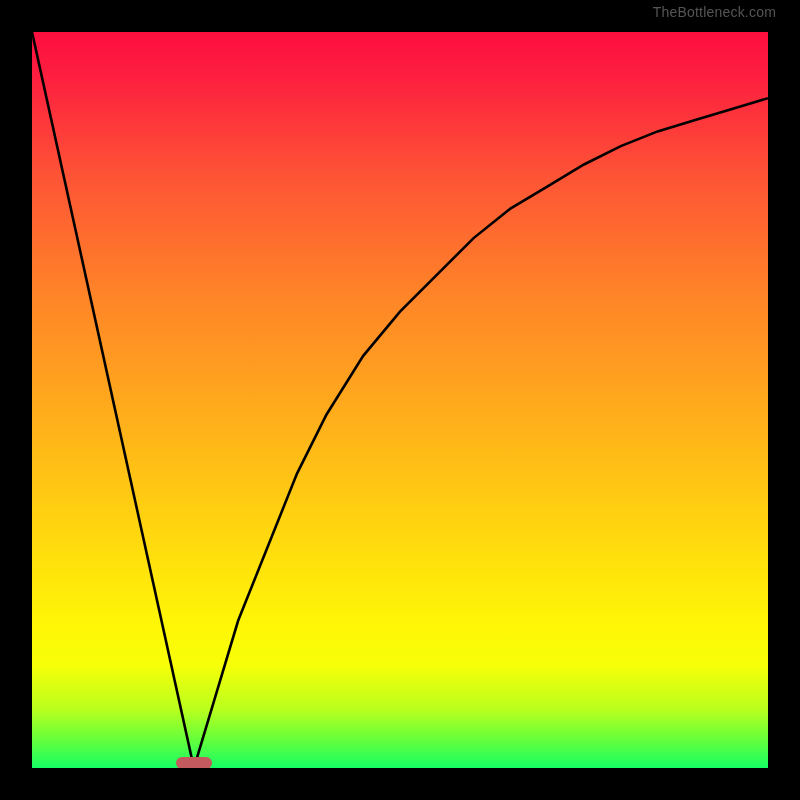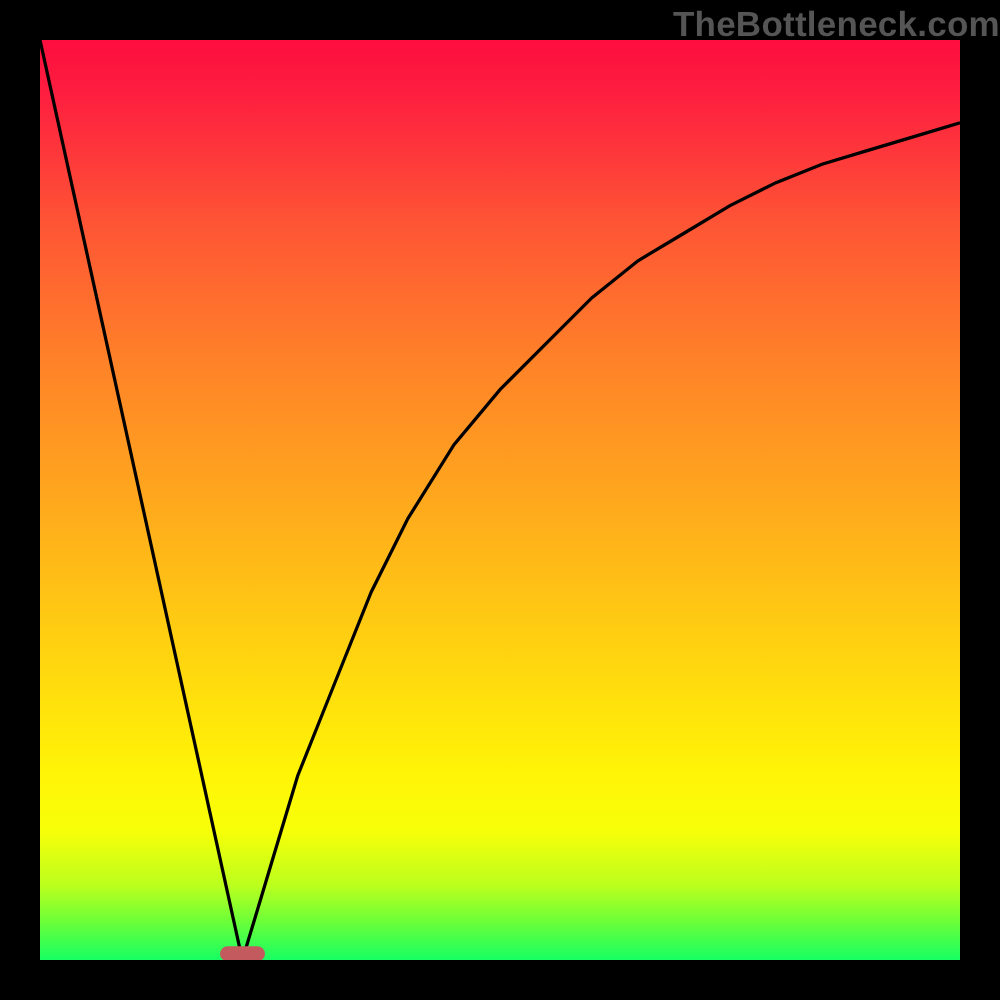--- a/index.html
+++ b/index.html
@@ -13,24 +13,24 @@
   }
   .frame {
     position: relative;
     width: 800px;
     height: 800px;
     background: #000;
   }
   .watermark {
     position: absolute;
     top: 4px;
-    right: 0;
+    right: 24px;
     color: #555;
-    font-size: 28px;
-    font-weight: 700;
+    font-size: 14px;
+    font-weight: 400;
     letter-spacing: 0.2px;
     z-index: 30;
   }
   .plot-area {
     position: absolute;
     left: 32px;
     top: 32px;
     width: 736px;
     height: 736px;
     overflow: hidden;

